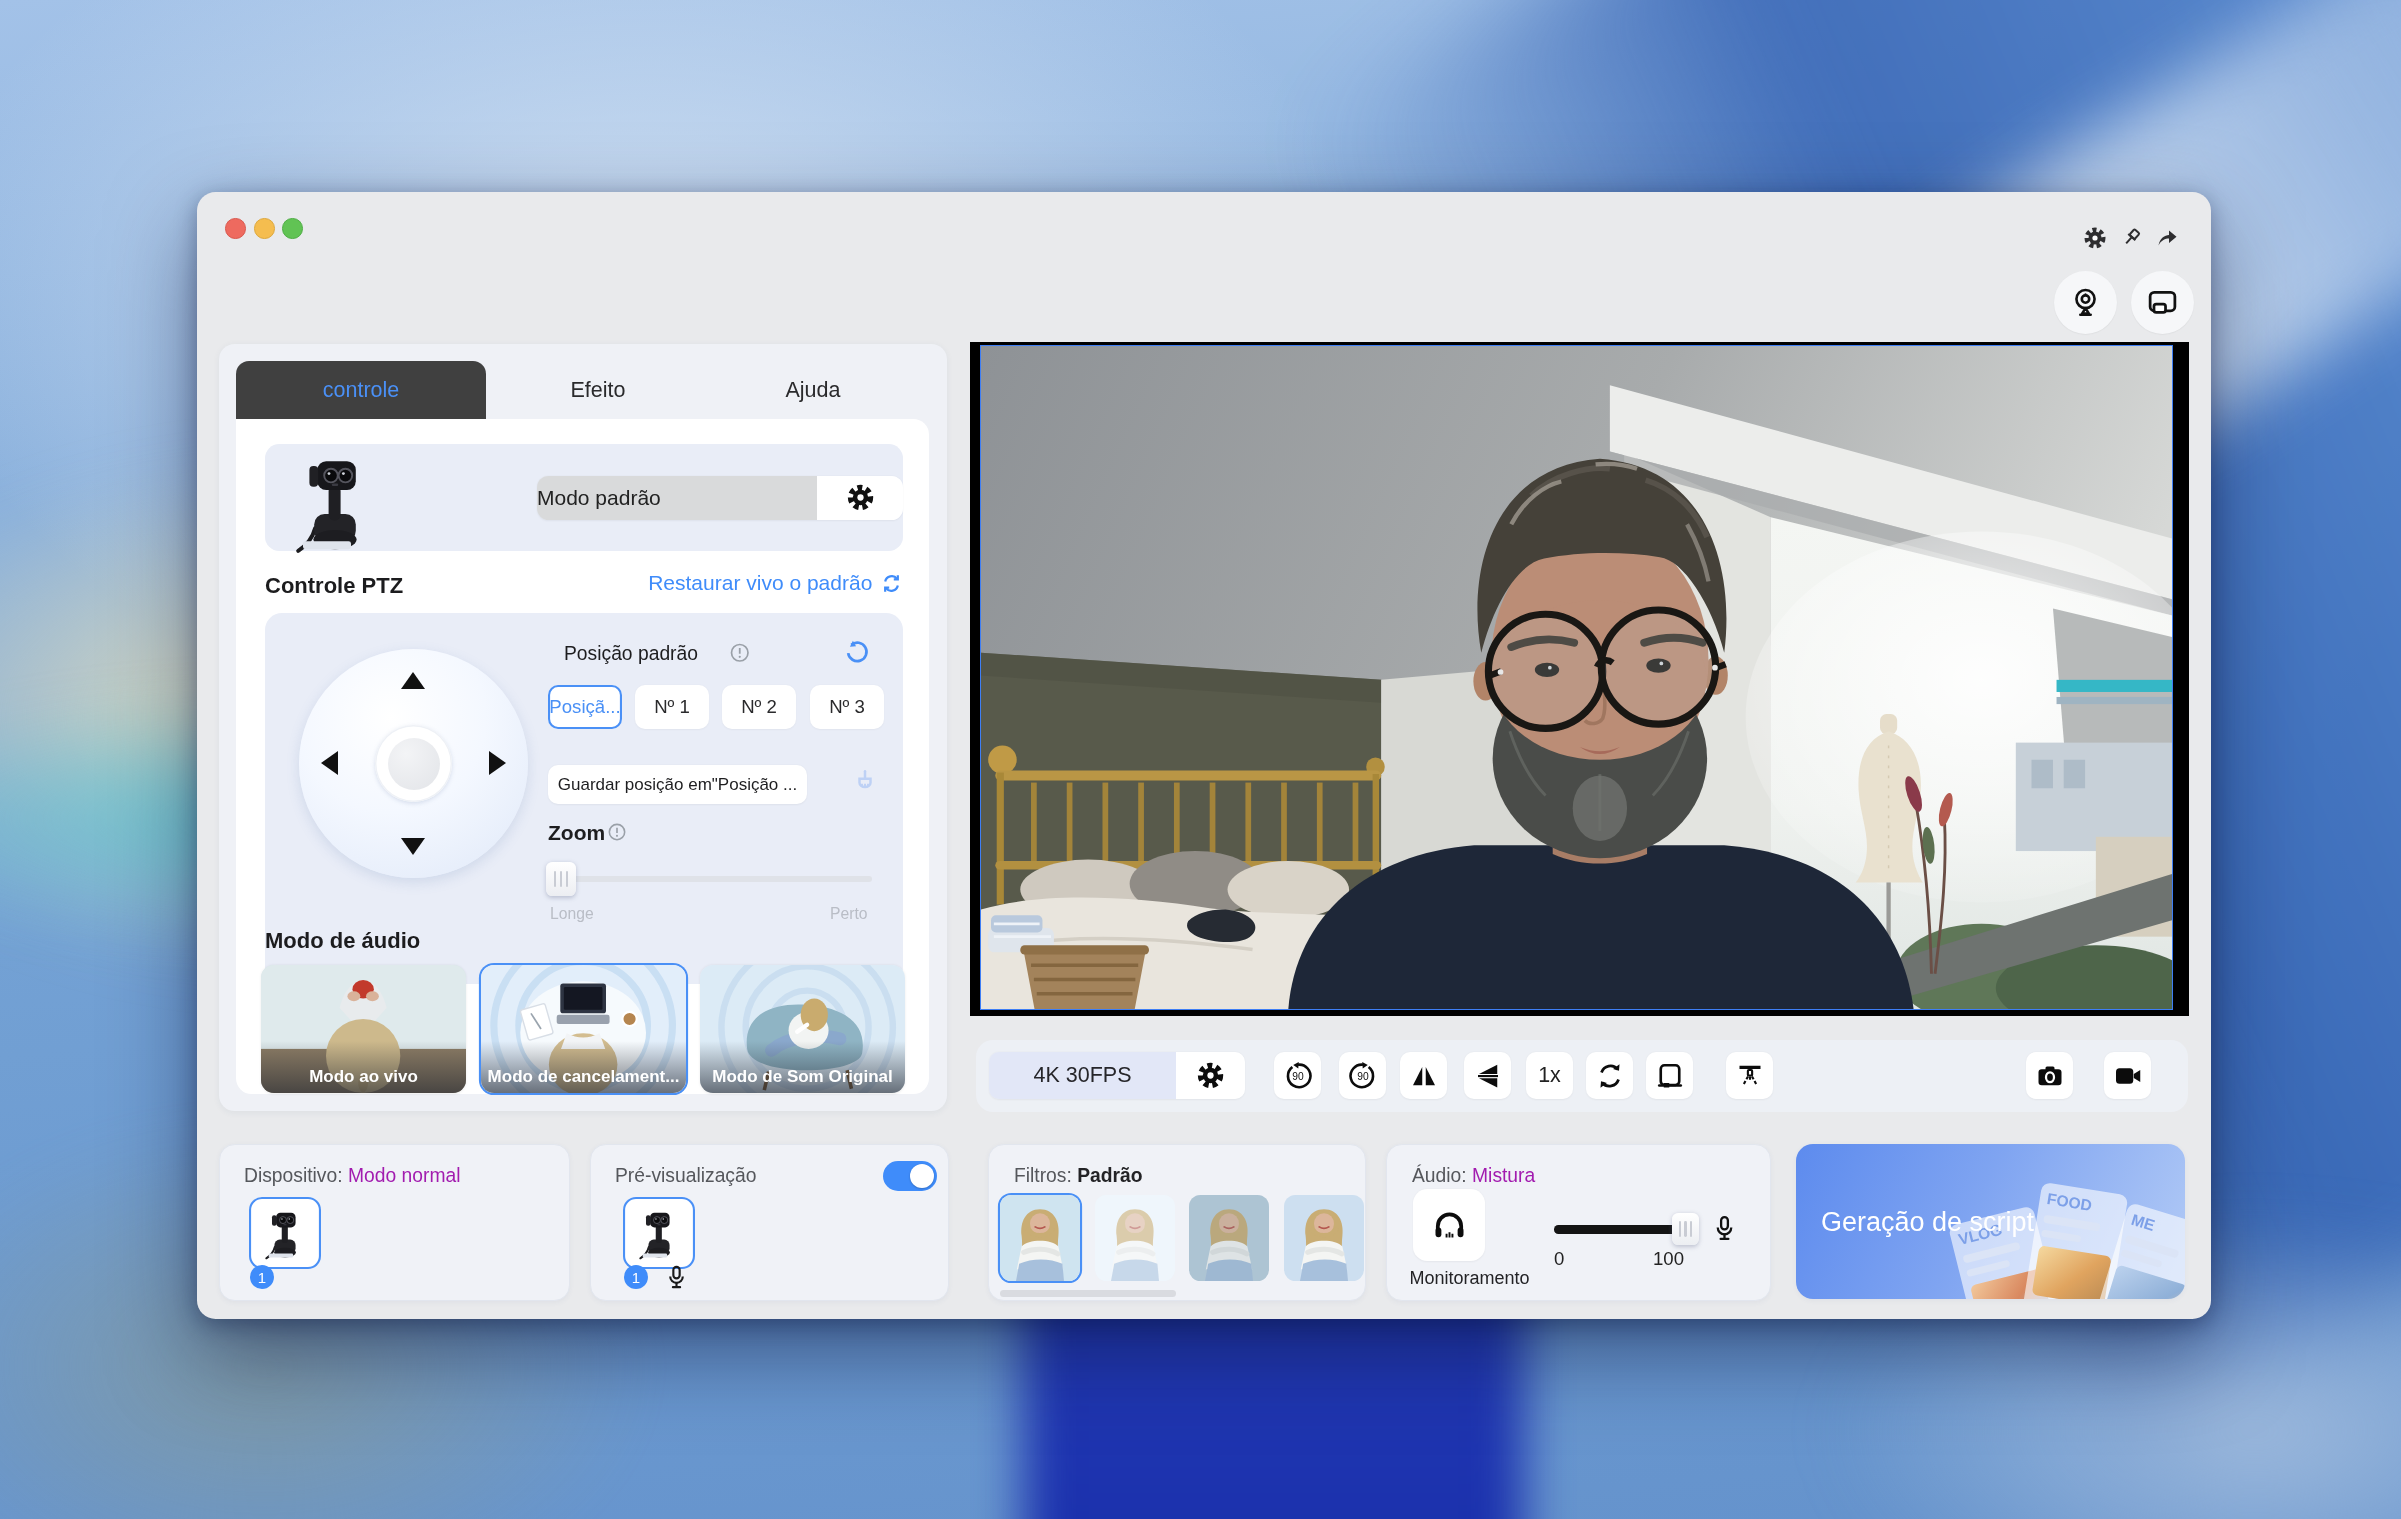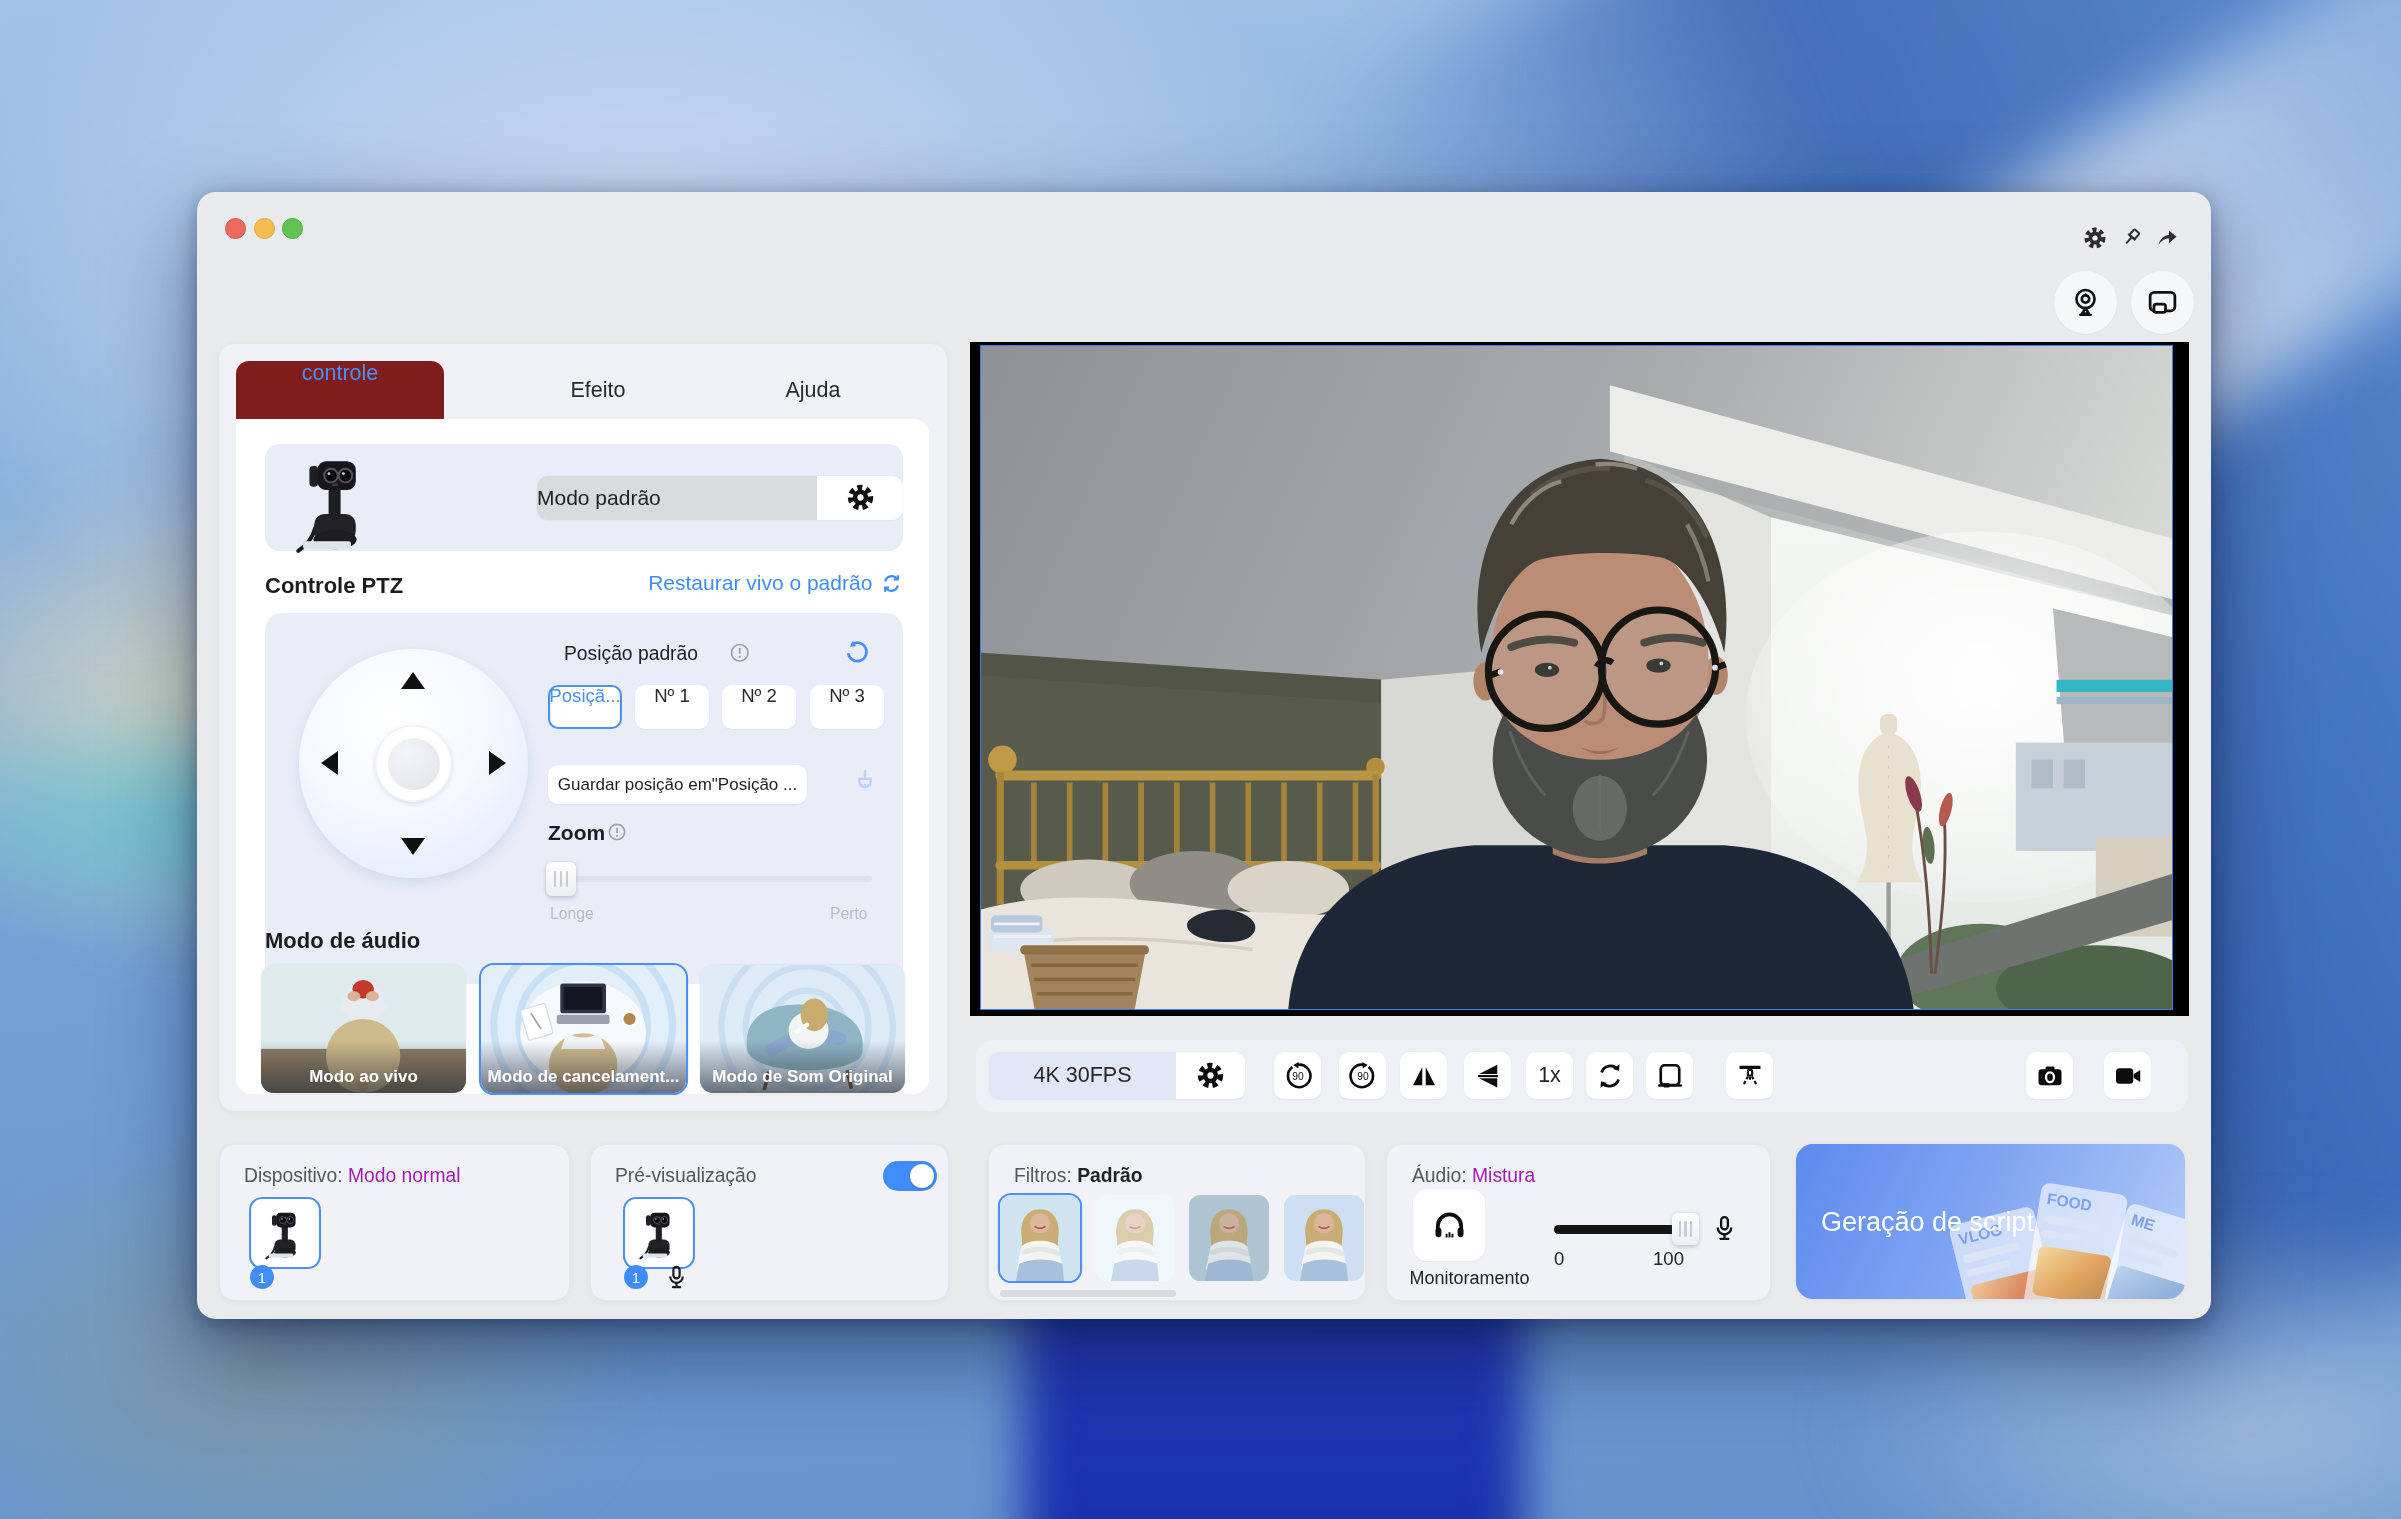--- a/index.html
+++ b/index.html
@@ -25,41 +25,41 @@
   .titlebar{left:0;top:0;width:100%;height:72px;border-radius:18.6px 18.6px 0 0;}
   .tl{width:18.6px;height:18.6px;border-radius:50%;top:26px;}
   .tl.red{left:28px;background:#ee6a5f;border:0.7px solid #d9584e;}
   .tl.yel{left:57px;background:#f5bd4f;border:0.7px solid #dda83d;}
   .tl.grn{left:85px;background:#61c354;border:0.7px solid #4fae45;}
   .chrome-ic{width:24px;height:24px;color:#2e2e30;top:34px;}
   .round-btn{width:63px;height:63px;border-radius:50%;background:#f6f7f9;top:79px;display:flex;align-items:center;justify-content:center;color:#111;box-shadow:0 0.7px 1.4px rgba(0,0,0,.06);}
   .round-btn svg{width:33px;height:33px;}
   
   .panel{left:22px;top:152px;width:728px;height:767px;background:#eff1f6;border-radius:15.7px;box-shadow:0 1.4px 7.2px rgba(40,60,110,.06);}
-  .tab-active{left:17px;top:16.5px;width:208px;height:59px;background:#7f1d1d;border-radius:13px 13px 0 0;display:flex;justify-content:center;}
+  .tab-active{left:17px;top:16.5px;width:250px;height:59px;background:#404040;border-radius:13px 13px 0 0;display:flex;align-items:center;justify-content:center;}
   .tab-active span{color:#4a90f6;font-size:21.5px;}
   .tab-label{top:16.5px;height:59px;display:flex;align-items:center;justify-content:center;font-size:21.5px;color:#2a2a2c;}
   .pcard{left:17px;top:75px;width:693px;height:675px;background:#fff;border-radius:0 15.7px 15.7px 15.7px;}
   .device-row{left:29px;top:25px;width:638px;height:107px;background:#e9edf7;border-radius:14.3px;}
   .mode-select{left:272px;top:31.5px;width:366px;height:44px;display:flex;border-radius:11.4px;overflow:hidden;box-shadow:0 0.7px 2.1px rgba(0,0,0,.05);}
   .mode-select .val{width:281px;background:#d9dadb;display:flex;align-items:center;font-size:21px;color:#222;}
   .mode-select .gear{width:86px;background:#fff;display:flex;align-items:center;justify-content:center;color:#111;}
   .mode-select .gear svg{width:29px;height:29px;}
   .sec-title{font-size:22px;color:#1c1c1e;font-weight:700;}
   .link-blue{color:#3f8cfa;font-size:21px;display:flex;align-items:center;gap:7.2px;}
   .ptz-card{left:29px;top:194px;width:638px;height:371px;background:#e9edf7;border-radius:17px;}
   .dpad{left:34px;top:36px;width:229px;height:229px;border-radius:50%;background:radial-gradient(circle at 40% 30%,#ffffff 0%,#f4f8ff 45%,#dfe8f8 100%);box-shadow:0 4.3px 13px rgba(90,120,180,.18);}
   .dpad .knob{left:76px;top:76px;width:77px;height:77px;border-radius:50%;background:#fff;box-shadow:inset 0 0 0 1.4px #eef1f6,0 1.4px 4.3px rgba(120,140,180,.25);}
   .dpad .knob i{position:absolute;left:13px;top:13px;width:52px;height:52px;border-radius:50%;background:radial-gradient(circle at 35% 30%,#f3f4f6,#e2e4e8);}
   .tri{width:0;height:0;}
   .tri.up{border-left:12px solid transparent;border-right:12px solid transparent;border-bottom:17px solid #111;}
   .tri.down{border-left:12px solid transparent;border-right:12px solid transparent;border-top:17px solid #111;}
   .tri.left{border-top:12px solid transparent;border-bottom:12px solid transparent;border-right:17px solid #111;}
   .tri.right{border-top:12px solid transparent;border-bottom:12px solid transparent;border-left:17px solid #111;}
-  .preset-btn{top:72px;width:74px;height:44px;background:#fff;border-radius:10px;display:flex;justify-content:center;font-size:18.6px;color:#2a2a2c;box-shadow:0 0.7px 2.1px rgba(0,0,0,.04);}
+  .preset-btn{top:72px;width:74px;height:44px;background:#fff;border-radius:10px;display:flex;align-items:center;justify-content:center;font-size:18.6px;color:#2a2a2c;box-shadow:0 0.7px 2.1px rgba(0,0,0,.04);}
   .preset-btn.sel{color:#4a90f6;box-shadow:inset 0 0 0 2.1px #4a90f6;}
   .save-btn{left:283px;top:152px;width:259px;height:39px;background:#fff;border-radius:10px;display:flex;align-items:center;justify-content:center;font-size:17px;color:#1e1e20;box-shadow:0 0.7px 2.1px rgba(0,0,0,.05);white-space:nowrap;overflow:hidden;}
   .slider-track{left:285px;top:263px;width:322px;height:5.7px;border-radius:2.9px;background:#dfe2e8;}
   .slider-handle{width:30px;height:34px;border-radius:6.4px;background:linear-gradient(180deg,#ffffff,#eceef2);box-shadow:0 1.4px 4.3px rgba(100,110,140,.35);display:flex;align-items:center;justify-content:center;gap:3.6px;}
   .slider-handle b{width:2.1px;height:15.7px;background:#c9ccd4;border-radius:1.4px;}
   .minmax{font-size:15.7px;color:#b9bdc6;}
   .audio-title{left:29px;top:509px;font-size:22px;color:#1c1c1e;font-weight:700;}
   .amode{top:546px;width:205px;height:128px;border-radius:13px;overflow:hidden;box-shadow:0 0.7px 2.9px rgba(0,0,0,.08);}
   .amode.sel{box-shadow:0 0 0 2.1px #4a90f6;}
   .amode .lab{position:absolute;left:0;right:0;bottom:0;height:46px;background:linear-gradient(180deg,rgba(30,35,45,0),rgba(30,35,45,.62));display:flex;align-items:flex-end;justify-content:center;padding-bottom:6.4px;color:#fff;font-size:17px;font-weight:700;white-space:nowrap;}

